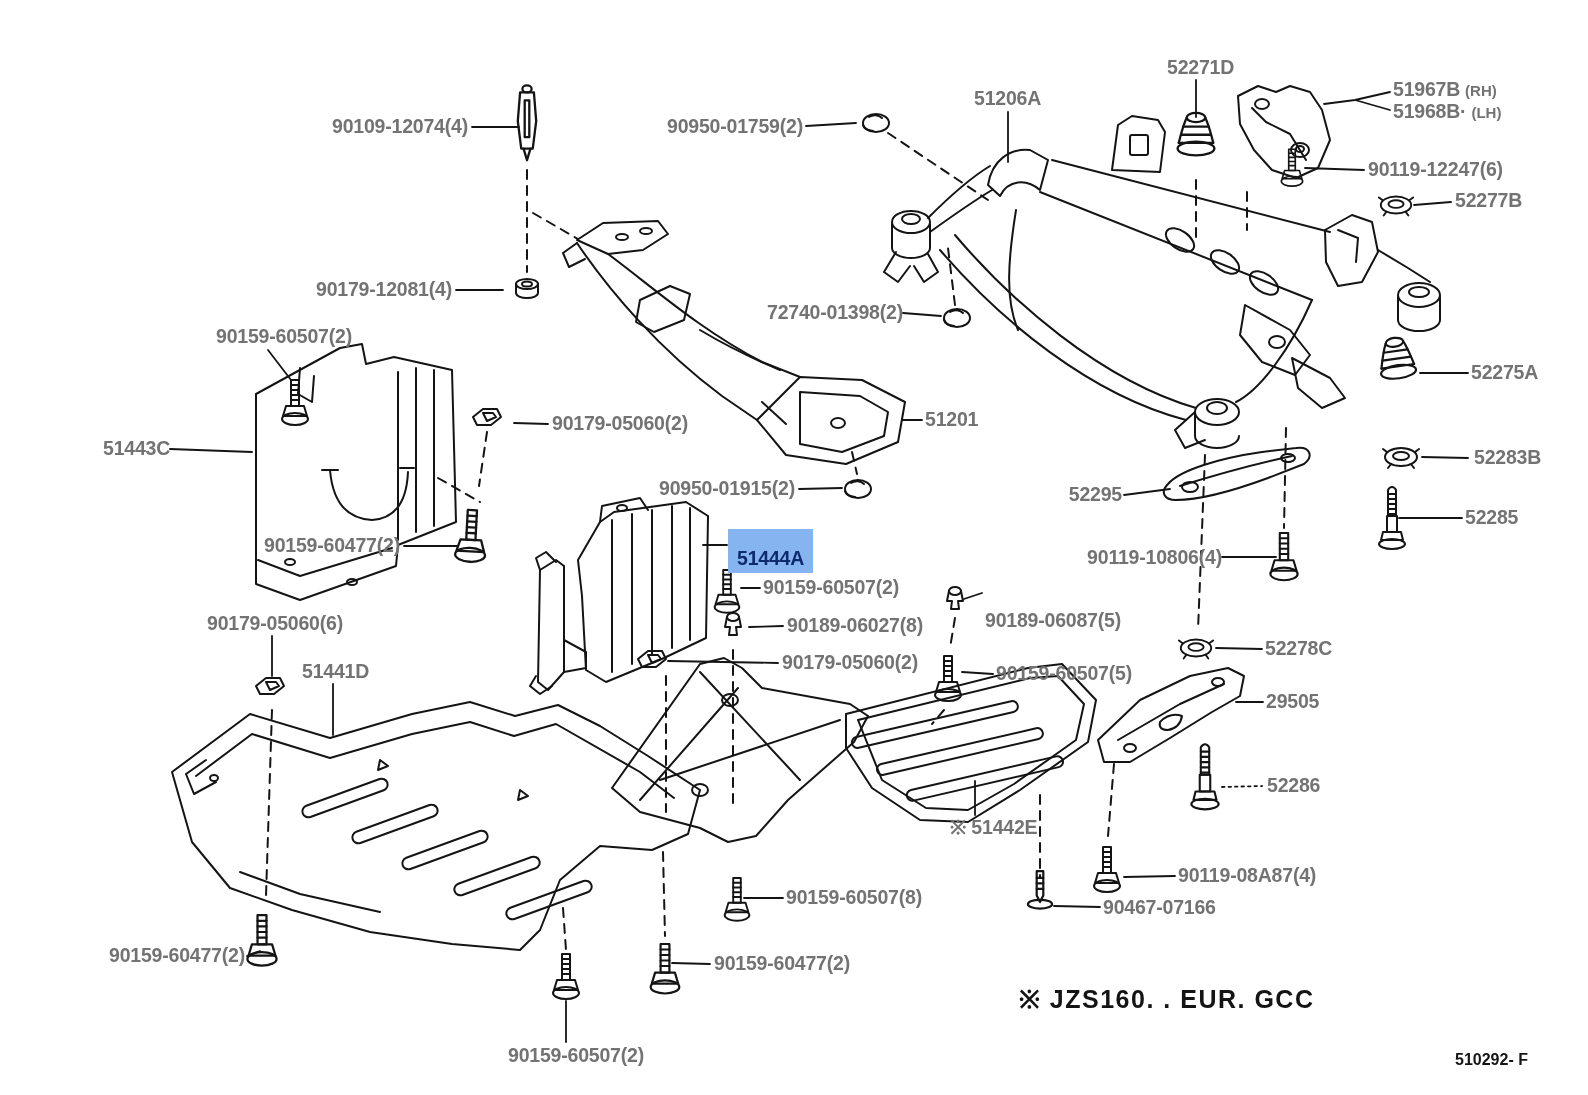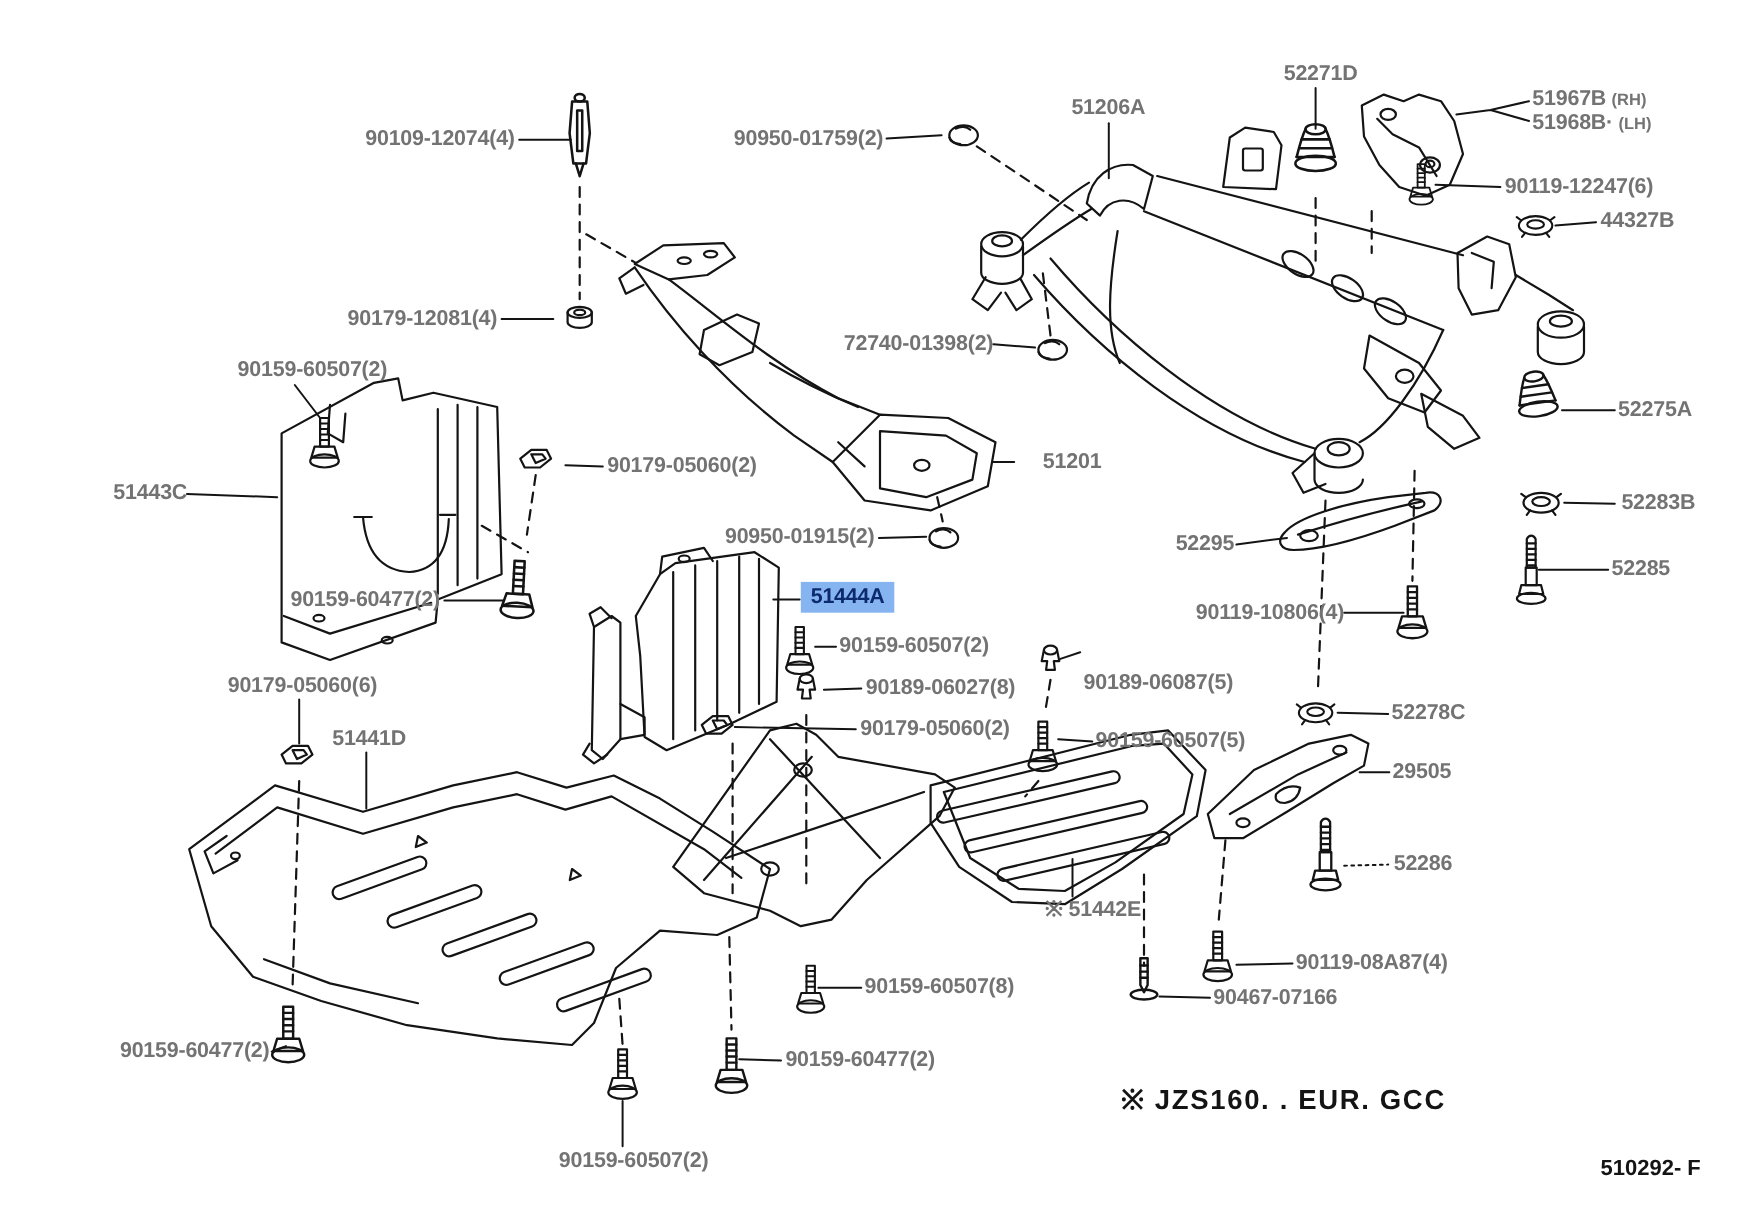--- a/index.html
+++ b/index.html
@@ -2,23 +2,23 @@
 <html><head>
 <meta charset="utf-8">
 <style>
   html,body{margin:0;padding:0;background:#ffffff;}
   #stage{position:relative;width:1588px;height:1095px;background:#ffffff;overflow:hidden;
          font-family:"Liberation Sans",sans-serif;}
   #art{position:absolute;left:0;top:0;}
   .lbl{position:absolute;font-weight:bold;font-size:19.5px;line-height:21px;color:#737373;
        white-space:nowrap;letter-spacing:-0.2px;}
   .sfx{font-size:15px;letter-spacing:0;margin-left:5px;font-weight:bold;}
-  .hl{padding:3px 9px 4px 9px;}
+  .hl{padding:19px 9px 4px 9px;}
   .note{position:absolute;font-weight:bold;font-size:25px;letter-spacing:1.5px;color:#141414;white-space:nowrap;}
-  .code{position:absolute;font-weight:bold;font-size:20px;color:#141414;white-space:nowrap;}
+  .code{position:absolute;font-weight:bold;font-size:16px;color:#141414;white-space:nowrap;}
 </style>
 </head>
 <body>
 
 <div id="stage">
 
 <svg id="art" width="1588" height="1095" viewBox="0 0 1588 1095" fill="none" stroke="#141414" stroke-width="2" stroke-linecap="round" stroke-linejoin="round">
 
   <defs>
     <g id="bolt">
@@ -299,26 +299,26 @@
 <div class="lbl" style="left:974px;top:88px">51206A</div>
 <div class="lbl" style="right:685px;top:302px">72740-01398(2)</div>
 <div class="lbl" style="left:1167px;top:57px">52271D</div>
 <div class="lbl" style="left:1393px;top:79px">
   <span>51967B</span><span class="sfx">(RH)</span>
 </div>
 <div class="lbl" style="left:1393px;top:101px">
   <span>51968B·</span><span class="sfx">(LH)</span>
 </div>
 <div class="lbl" style="left:1368px;top:159px">90119-12247(6)</div>
-<div class="lbl" style="left:1455px;top:190px">44327B</div>
+<div class="lbl" style="left:1455px;top:190px">52277B</div>
 <div class="lbl" style="left:216px;top:326px">90159-60507(2)</div>
 <div class="lbl" style="left:103px;top:438px">51443C</div>
 <div class="lbl" style="left:552px;top:413px">90179-05060(2)</div>
 <div class="lbl" style="right:1188px;top:535px">90159-60477(2)</div>
-<div class="lbl" style="left:948px;top:409px">51201</div>
+<div class="lbl" style="left:925px;top:409px">51201</div>
 <div class="lbl" style="right:793px;top:478px">90950-01915(2)</div>
 <div class="lbl hl" style="left: 728px; top: 529px; background-color: rgb(133, 180, 241); color: rgb(13, 42, 110);">51444A</div>
 <div class="lbl" style="left:763px;top:577px">90159-60507(2)</div>
 <div class="lbl" style="left:985px;top:610px">90189-06087(5)</div>
 <div class="lbl" style="left:787px;top:615px">90189-06027(8)</div>
 <div class="lbl" style="left:782px;top:652px">90179-05060(2)</div>
 <div class="lbl" style="left:996px;top:663px">90159-60507(5)</div>
 <div class="lbl" style="left:1265px;top:638px">52278C</div>
 <div class="lbl" style="left:1266px;top:691px">29505</div>
 <div class="lbl" style="left:1267px;top:775px">52286</div>

